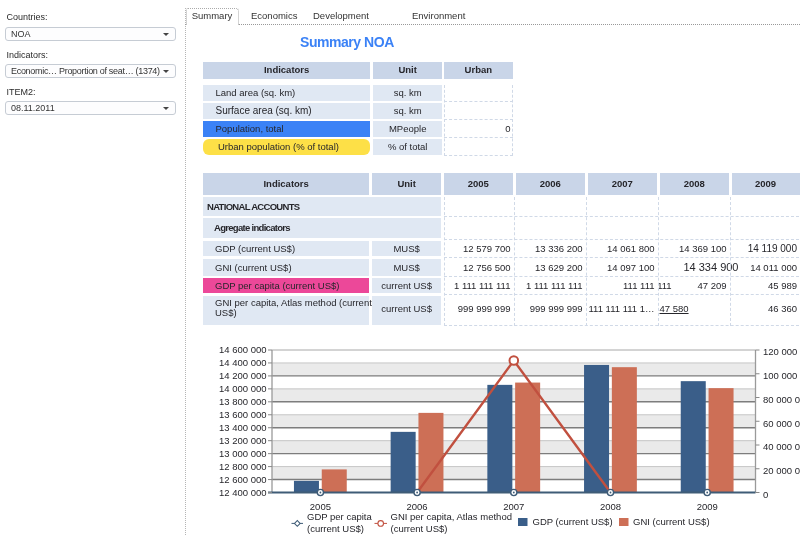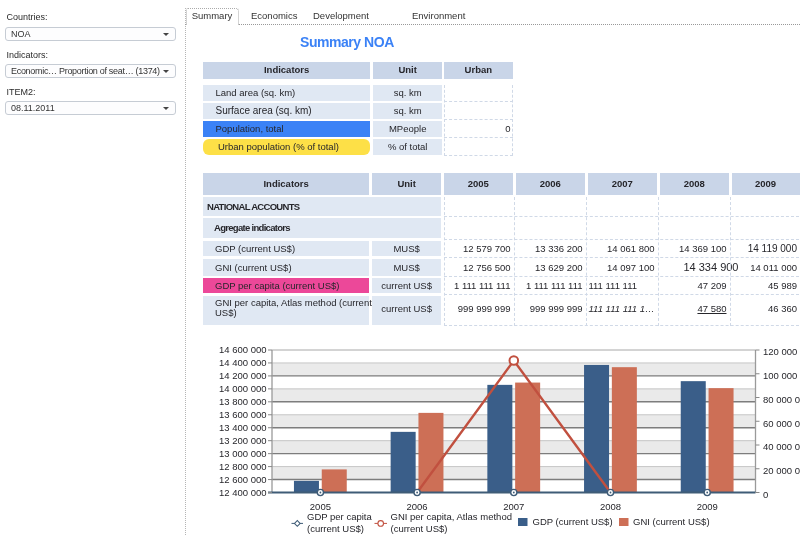--- a/index.html
+++ b/index.html
@@ -69,29 +69,29 @@
 <div style="position:absolute;left:372.3px;top:258.5px;width:68.69999999999999px;height:17.0px;background:#e0e8f3;font-size:9.5px;color:#26262b;text-align:center;line-height:17.0px;">MUS$</div>
 <div style="position:absolute;left:443.7px;top:258.5px;width:66.80000000000001px;height:17.0px;font-size:9.5px;color:#26262b;text-align:right;line-height:17.0px;white-space:nowrap;">12 756 500</div>
 <div style="position:absolute;left:515.5px;top:258.5px;width:67.0px;height:17.0px;font-size:9.5px;color:#26262b;text-align:right;line-height:17.0px;white-space:nowrap;">13 629 200</div>
 <div style="position:absolute;left:587.5px;top:258.5px;width:67.0px;height:17.0px;font-size:9.5px;color:#26262b;text-align:right;line-height:17.0px;white-space:nowrap;">14 097 100</div>
 <div style="position:absolute;left:659.5px;top:258.5px;width:67.0px;height:17.0px;font-size:11px;color:#26262b;text-align:right;line-height:17.0px;white-space:nowrap;margin-left:12px;">14 334 900</div>
 <div style="position:absolute;left:731.5px;top:258.5px;width:65.5px;height:17.0px;font-size:9.5px;color:#26262b;text-align:right;line-height:17.0px;white-space:nowrap;">14 011 000</div>
 <div style="position:absolute;left:203px;top:278px;width:166.3px;height:15px;background:#ec4899;font-size:9.5px;color:#26262b;line-height:15px;padding-left:12px;white-space:nowrap;">GDP per capita (current US$)</div>
 <div style="position:absolute;left:372.3px;top:278px;width:68.69999999999999px;height:15px;background:#e0e8f3;font-size:9.5px;color:#26262b;text-align:center;line-height:15px;">current US$</div>
 <div style="position:absolute;left:443.7px;top:278px;width:66.80000000000001px;height:15px;font-size:9.5px;color:#26262b;text-align:right;line-height:15px;white-space:nowrap;">1 111 111 111</div>
 <div style="position:absolute;left:515.5px;top:278px;width:67.0px;height:15px;font-size:9.5px;color:#26262b;text-align:right;line-height:15px;white-space:nowrap;">1 111 111 111</div>
-<div style="position:absolute;left:570px;top:278px;width:67.0px;height:15px;font-size:9.5px;color:#26262b;text-align:right;line-height:15px;white-space:nowrap;">111 111 111</div>
+<div style="position:absolute;left:623px;top:278px;width:67.0px;height:15px;font-size:9.5px;color:#26262b;line-height:15px;white-space:nowrap;">111 111 111</div>
 <div style="position:absolute;left:659.5px;top:278px;width:67.0px;height:15px;font-size:9.5px;color:#26262b;text-align:right;line-height:15px;white-space:nowrap;">47 209</div>
 <div style="position:absolute;left:731.5px;top:278px;width:65.5px;height:15px;font-size:9.5px;color:#26262b;text-align:right;line-height:15px;white-space:nowrap;">45 989</div>
 <div style="position:absolute;left:203px;top:295.5px;width:166.3px;height:29.0px;background:#e0e8f3;font-size:9.5px;color:#26262b;line-height:10.8px;padding-top:2px;padding-left:12px;white-space:nowrap;">GNI per capita, Atlas method (current<br>US$)</div>
 <div style="position:absolute;left:372.3px;top:295.5px;width:68.69999999999999px;height:29.0px;background:#e0e8f3;font-size:9.5px;color:#26262b;text-align:center;line-height:25.0px;">current US$</div>
 <div style="position:absolute;left:443.7px;top:295.5px;width:66.80000000000001px;height:29.0px;font-size:9.5px;color:#26262b;text-align:right;line-height:25.0px;white-space:nowrap;">999 999 999</div>
 <div style="position:absolute;left:515.5px;top:295.5px;width:67.0px;height:29.0px;font-size:9.5px;color:#26262b;text-align:right;line-height:25.0px;white-space:nowrap;">999 999 999</div>
-<div style="position:absolute;left:587.5px;top:295.5px;width:67.0px;height:29.0px;font-size:9.5px;color:#26262b;text-align:right;line-height:25.0px;white-space:nowrap;font-style:italic;">111 111 111 1…</div>
-<div style="position:absolute;left:659.5px;top:295.5px;width:67.0px;height:29.0px;font-size:9.5px;color:#26262b;text-align:right;line-height:25.0px;white-space:nowrap;text-decoration:underline;">47 580</div>
+<div style="position:absolute;left:587.5px;top:295.5px;width:67.0px;height:29.0px;font-size:9.5px;color:#26262b;text-align:right;line-height:25.0px;white-space:nowrap;">111 111 111 1…</div>
+<div style="position:absolute;left:659.5px;top:295.5px;width:67.0px;height:29.0px;font-size:9.5px;color:#26262b;line-height:25.0px;white-space:nowrap;text-decoration:underline;">47 580</div>
 <div style="position:absolute;left:731.5px;top:295.5px;width:65.5px;height:29.0px;font-size:9.5px;color:#26262b;text-align:right;line-height:25.0px;white-space:nowrap;">46 360</div>
 <div style="position:absolute;left:443.7px;top:196.5px;width:355.8px;height:129.5px;border-left:1px dashed #d0d9e7;border-bottom:1px dashed #d0d9e7;"></div>
 <div style="position:absolute;left:514px;top:196.5px;width:0;height:129.5px;border-left:1px dashed #d0d9e7;"></div>
 <div style="position:absolute;left:586px;top:196.5px;width:0;height:129.5px;border-left:1px dashed #d0d9e7;"></div>
 <div style="position:absolute;left:658px;top:196.5px;width:0;height:129.5px;border-left:1px dashed #d0d9e7;"></div>
 <div style="position:absolute;left:730px;top:196.5px;width:0;height:129.5px;border-left:1px dashed #d0d9e7;"></div>
 <div style="position:absolute;left:443.7px;top:216.0px;width:355.8px;height:0;border-top:1px dashed #d0d9e7;"></div>
 <div style="position:absolute;left:443.7px;top:238.5px;width:355.8px;height:0;border-top:1px dashed #d0d9e7;"></div>
 <div style="position:absolute;left:443.7px;top:256.5px;width:355.8px;height:0;border-top:1px dashed #d0d9e7;"></div>
 <div style="position:absolute;left:443.7px;top:276.0px;width:355.8px;height:0;border-top:1px dashed #d0d9e7;"></div>

